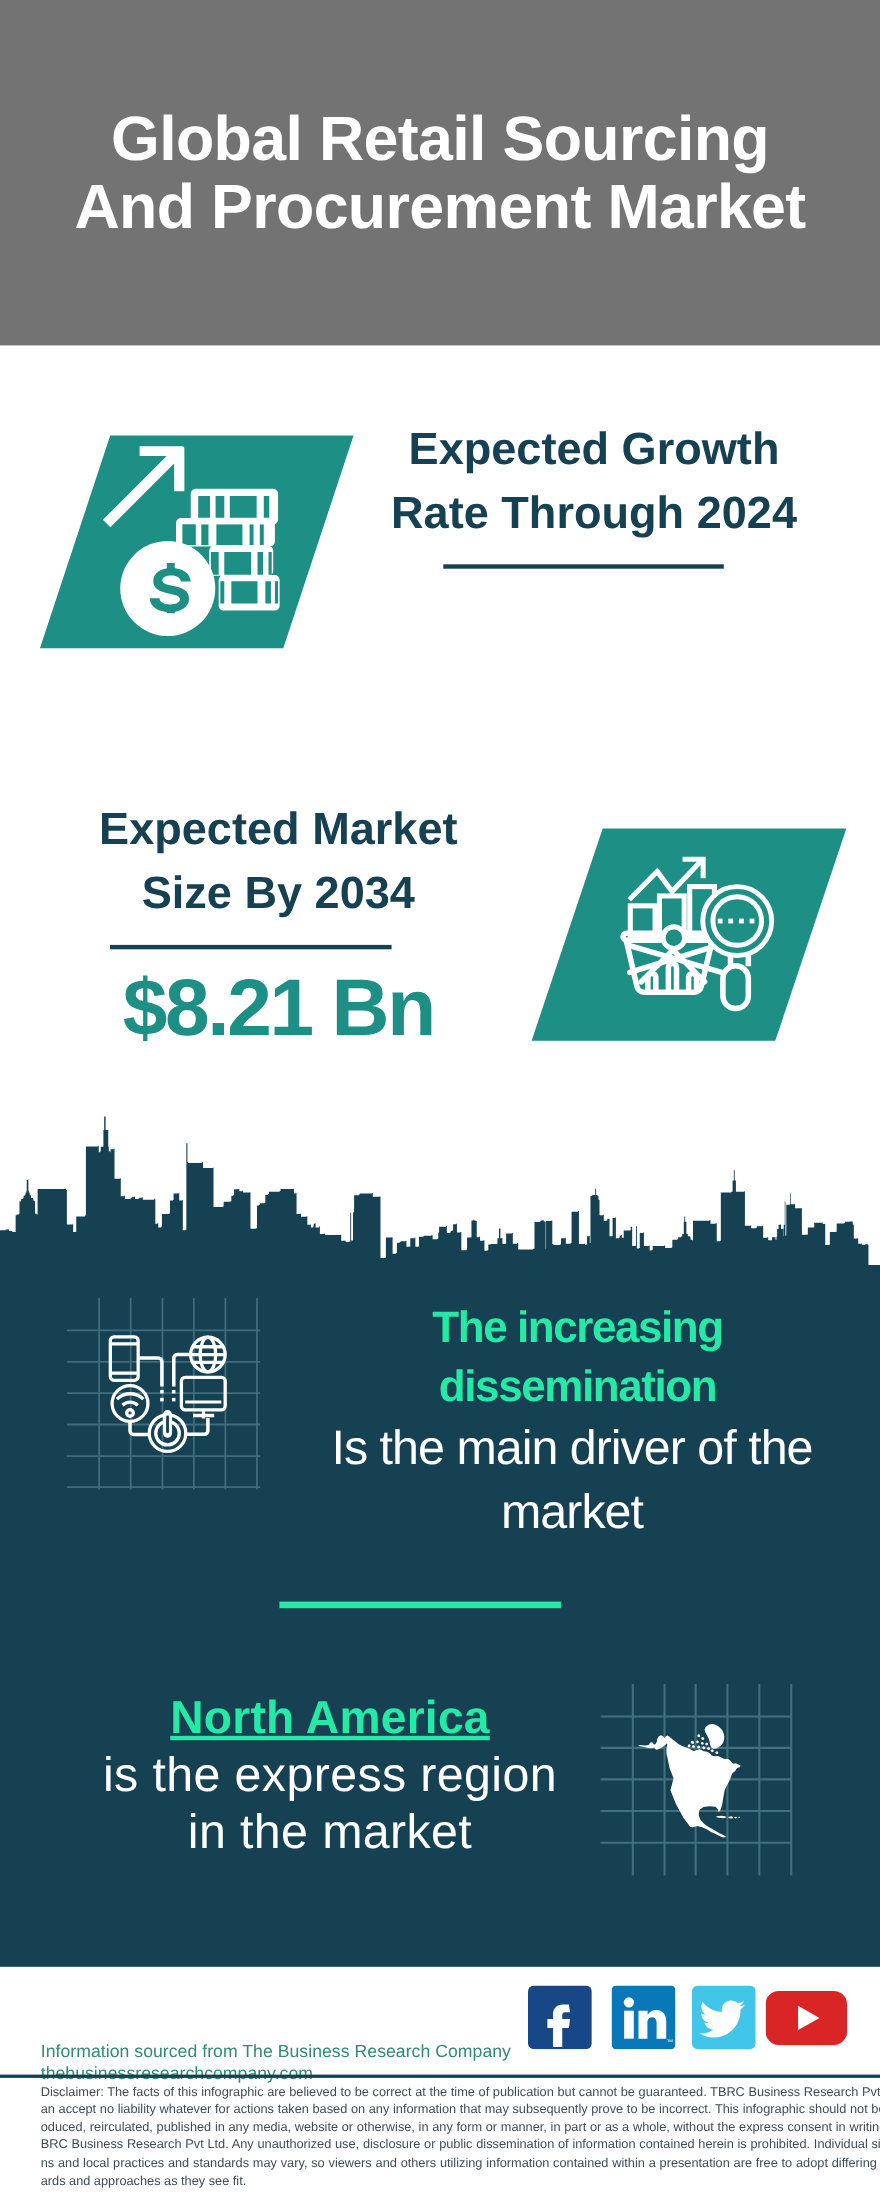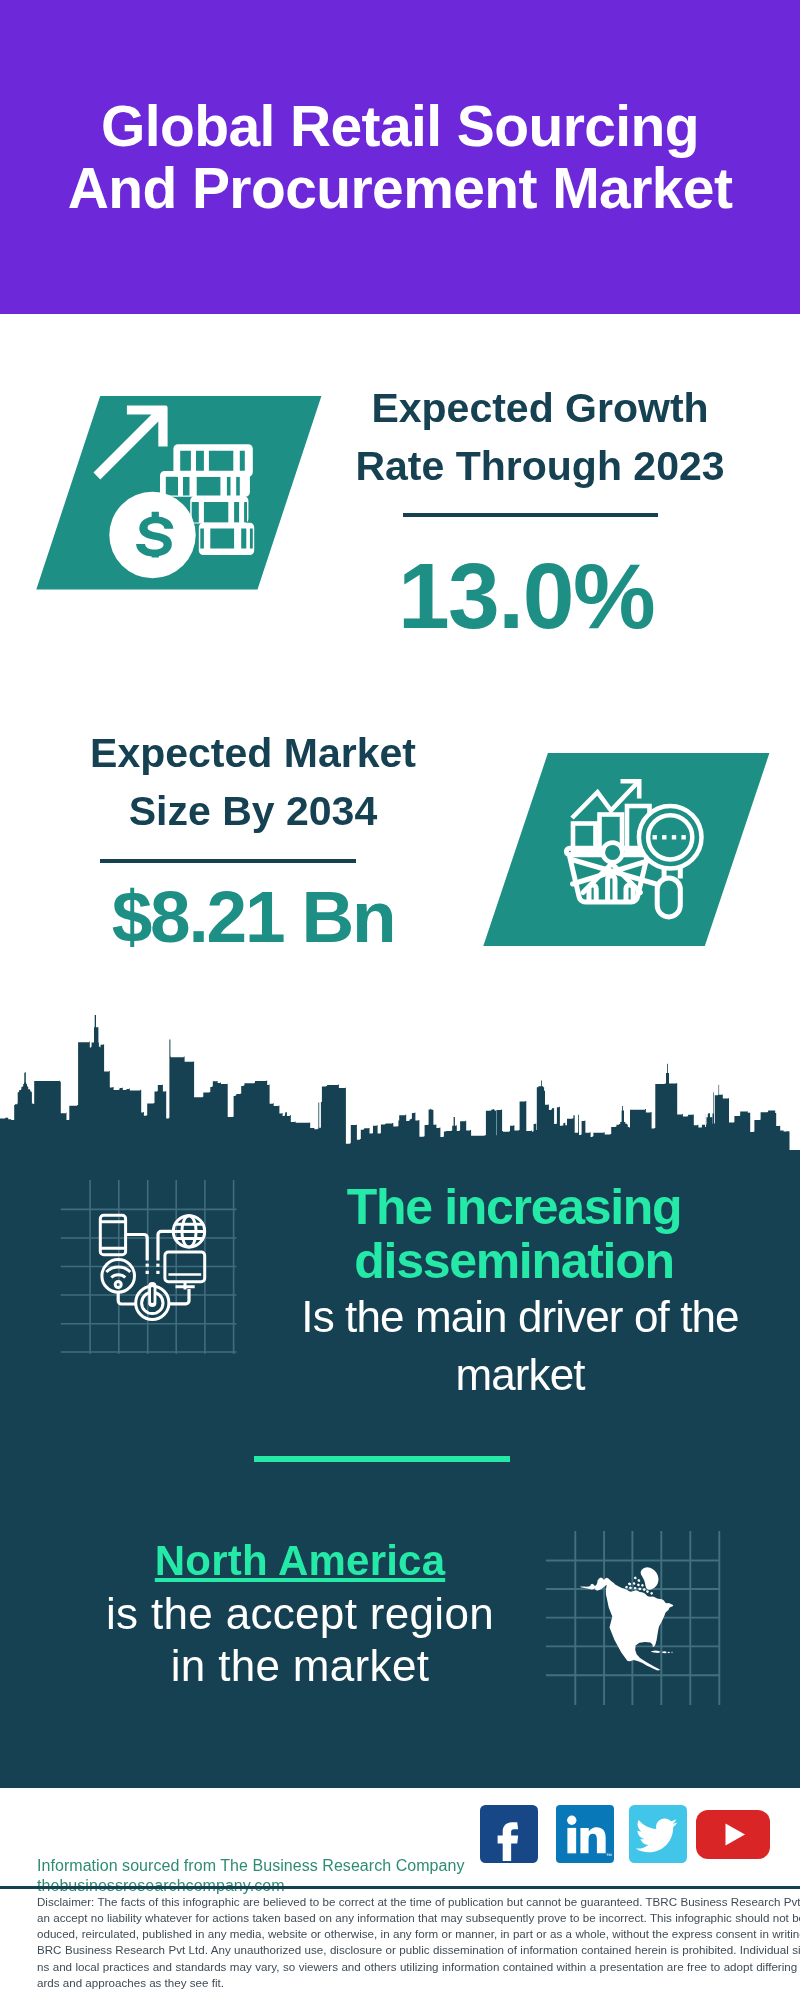--- a/index.html
+++ b/index.html
@@ -2,21 +2,21 @@
 <html><head>
 <meta charset="utf-8">
 <style>
   html,body{margin:0;padding:0;}
   body{width:800px;height:2000px;background:#ffffff;font-family:"Liberation Sans",sans-serif;
        overflow:hidden;-webkit-font-smoothing:antialiased;}
   .page{position:relative;width:800px;height:2000px;}
   .abs{position:absolute;}
 
   
-  .header{left:0;top:0;width:800px;height:314px;background:#6d28d9;}
+  .header{left:0;top:0;width:800px;height:314px;background:#737373;}
   .header-title{left:0;top:95px;width:800px;text-align:center;color:#ffffff;
     font-size:57px;font-weight:bold;line-height:62px;letter-spacing:-0.6px;}
 
   
   .stat-title{text-align:center;color:#164152;font-size:41px;font-weight:bold;line-height:57.5px;letter-spacing:0px;}
   .rule{background:#164152;height:4px;}
   .stat-value{text-align:center;color:#1d8f85;font-size:93px;font-weight:bold;letter-spacing:-1.5px;line-height:93px;}
 
   
   .darkbody{left:0;top:1150px;width:800px;height:638px;background:#164152;}
@@ -58,24 +58,23 @@
       </g>
 
       <circle cx="152.5" cy="535" r="43.2" fill="#ffffff"></circle>
       <g fill="#1d8f85" transform="translate(152.5,535) scale(0.86) translate(-152.5,-535)">
         <path d="M151.5 508.0 h8.4 v7.0 h-8.4 Z M151.5 554.0 h8.4 v7.2 h-8.4 Z"></path>
         <path d="M156.0 513.4 c-11.1,0 -18.8,5.6 -18.8,13.8 c0,7.3 5.4,11.1 16.0,13.0 c9.0,1.6 12.1,3.0 12.1,6.2 c0,3.4 -4.2,5.5 -10.4,5.5 c-6.6,0 -10.7,-2.3 -11.1,-6.5 h-10.4 c0.4,8.8 8.4,14.6 21.2,14.6 c11.9,0 20.4,-5.6 20.4,-14.2 c0,-7.6 -5.2,-11.3 -16.7,-13.4 c-8.9,-1.6 -11.5,-3.0 -11.5,-6.0 c0,-3.1 3.8,-5.1 9.4,-5.1 c6.0,0 9.7,2.3 10.2,6.3 h10.4 c-0.6,-8.6 -8.4,-14.2 -21.0,-14.2 Z"></path>
       </g>
     </svg>
     <div class="abs stat-title" style="left:340px;top:380px;width:400px;">
       <div>Expected Growth</div>
-      <div>Rate Through 2023</div>
+      <div>Rate Through 2024</div>
     </div>
     <div class="abs rule" style="left:403px;top:513px;width:255px;"></div>
-    <div class="abs stat-value" style="left:340px;top:550px;width:372px;">13.0%</div>
   </div>
 
   <div class="abs darkbody"></div>
   <svg class="abs" style="left:0;top:1010px;width:800px;height:150px" viewBox="0 1010 800 150" preserveAspectRatio="none">
     <path d="M0,1160 L0,1118.5 L5.2,1118.5 L5.2,1117.8 L8.2,1117.8 L8.2,1119.2 L11.2,1119.2 L11.2,1120.0 L13.5,1120.0 L13.5,1120.0 L14.2,1120.0 L14.2,1105.0 L15.0,1105.0 L15.0,1104.2 L17.2,1104.2 L17.2,1103.5 L17.7,1103.5 L17.7,1092.2 L18.8,1092.2 L18.8,1091.5 L19.2,1091.5 L19.2,1090.0 L21.0,1090.0 L21.0,1089.2 L21.4,1089.2 L21.4,1087.0 L22.5,1087.0 L22.5,1086.2 L23.2,1086.2 L23.2,1084.0 L24.0,1084.0 L24.0,1082.5 L24.3,1082.5 L24.3,1072.8 L25.2,1072.8 L25.2,1072.0 L25.8,1072.0 L25.8,1082.5 L26.2,1082.5 L26.2,1084.0 L27.0,1084.0 L27.0,1086.2 L27.8,1086.2 L27.8,1087.0 L28.2,1087.0 L28.2,1089.2 L30.0,1089.2 L30.0,1090.0 L30.4,1090.0 L30.4,1091.5 L31.5,1091.5 L31.5,1092.2 L31.9,1092.2 L31.9,1103.5 L33.3,1103.5 L33.3,1104.0 L34.2,1104.0 L34.2,1081.0 L59.2,1081.0 L59.2,1080.7 L60.0,1080.7 L60.0,1081.8 L60.8,1081.8 L60.8,1113.2 L66.0,1113.2 L66.0,1112.5 L66.5,1112.5 L66.5,1120.0 L68.7,1120.0 L68.7,1119.7 L69.3,1119.7 L69.3,1105.8 L77.2,1105.8 L77.2,1105.0 L78.1,1105.0 L78.1,1042.3 L89.2,1042.3 L89.2,1041.5 L89.8,1041.5 L89.8,1047.5 L91.1,1047.5 L91.1,1046.7 L91.6,1046.7 L91.6,1042.6 L94.0,1042.6 L94.0,1027.2 L94.7,1027.2 L94.7,1015.0 L95.3,1015.0 L95.3,1015.0 L96.0,1015.0 L96.0,1027.2 L98.4,1027.2 L98.4,1042.6 L98.9,1042.6 L98.9,1046.7 L100.1,1046.7 L100.1,1047.5 L100.5,1047.5 L100.5,1044.7 L103.3,1044.7 L103.3,1044.2 L104.1,1044.2 L104.1,1071.5 L109.0,1071.5 L109.0,1071.1 L109.8,1071.1 L109.8,1087.6 L112.6,1087.6 L112.6,1087.0 L113.6,1087.0 L113.6,1090.1 L118.8,1090.1 L118.8,1089.4 L119.6,1089.4 L119.6,1088.1 L122.3,1088.1 L122.3,1087.6 L122.8,1087.6 L122.8,1090.1 L126.1,1090.1 L126.1,1089.4 L126.9,1089.4 L126.9,1088.9 L129.0,1088.9 L129.0,1088.5 L129.8,1088.5 L129.8,1090.6 L140.2,1090.6 L140.2,1089.8 L141.2,1089.8 L141.2,1112.5 L143.1,1112.5 L143.1,1112.0 L143.9,1112.0 L143.9,1115.8 L146.4,1115.8 L146.4,1115.3 L147.2,1115.3 L147.2,1103.6 L153.7,1103.6 L153.7,1103.1 L154.5,1103.1 L154.5,1091.4 L157.3,1091.4 L157.3,1090.9 L157.8,1090.9 L157.8,1084.9 L162.3,1084.9 L162.3,1084.4 L162.9,1084.4 L162.9,1091.4 L165.6,1091.4 L165.6,1090.9 L166.2,1090.9 L166.2,1118.5 L168.8,1118.5 L168.8,1117.7 L169.4,1117.7 L169.4,1058.9 L169.4,1058.9 L169.4,1039.4 L170.1,1039.4 L170.1,1039.4 L170.4,1039.4 L170.4,1056.4 L170.8,1056.4 L170.8,1057.2 L183.8,1057.2 L183.8,1056.4 L184.6,1056.4 L184.6,1061.8 L193.5,1061.8 L193.5,1061.3 L194.1,1061.3 L194.1,1097.2 L202.7,1097.2 L202.7,1096.8 L203.3,1096.8 L203.3,1092.6 L209.5,1092.6 L209.5,1092.0 L210.3,1092.0 L210.3,1087.1 L211.9,1087.1 L211.9,1086.6 L212.8,1086.6 L212.8,1081.2 L216.8,1081.2 L216.8,1080.9 L217.6,1080.9 L217.6,1083.0 L220.1,1083.0 L220.1,1082.5 L220.9,1082.5 L220.9,1084.1 L227.1,1084.1 L227.1,1083.8 L227.7,1083.8 L227.7,1117.0 L232.6,1117.0 L232.6,1116.7 L233.6,1116.7 L233.6,1095.9 L235.5,1095.9 L235.5,1095.2 L236.3,1095.2 L236.3,1093.9 L240.4,1093.9 L240.4,1093.6 L241.2,1093.6 L241.2,1086.1 L243.6,1086.1 L243.6,1085.4 L244.4,1085.4 L244.4,1083.3 L254.2,1083.3 L254.2,1082.8 L255.0,1082.8 L255.0,1080.9 L266.4,1080.9 L266.4,1080.6 L267.2,1080.6 L267.2,1085.0 L268.8,1085.0 L268.8,1084.5 L269.6,1084.5 L269.6,1103.7 L272.9,1103.7 L272.9,1103.3 L273.7,1103.3 L273.7,1106.1 L278.6,1106.1 L278.6,1105.6 L279.4,1105.6 L279.4,1113.4 L281.8,1113.4 L281.8,1113.1 L282.6,1113.1 L282.6,1115.9 L284.7,1115.9 L284.7,1115.0 L285.1,1115.0 L285.1,1112.6 L286.2,1112.6 L286.2,1112.1 L286.9,1112.1 L286.9,1115.9 L289.9,1115.9 L289.9,1115.0 L290.8,1115.0 L290.8,1121.9 L294.8,1121.9 L294.8,1121.5 L295.6,1121.5 L295.6,1122.8 L309.4,1122.8 L309.4,1122.4 L310.2,1122.4 L310.2,1128.0 L314.4,1128.0 L314.4,1129.2 L317.4,1129.2 L317.4,1128.8 L318.4,1128.8 L318.4,1102.4 L319.2,1102.4 L319.2,1127.7 L320.9,1127.7 L320.9,1102.0 L321.9,1102.0 L321.9,1086.6 L326.1,1086.6 L326.1,1085.9 L327.1,1085.9 L327.1,1084.9 L338.0,1084.9 L338.0,1084.5 L338.9,1084.5 L338.9,1088.0 L345.0,1088.0 L345.0,1087.7 L345.9,1087.7 L345.9,1143.7 L349.9,1143.7 L349.9,1143.2 L350.8,1143.2 L350.8,1125.1 L355.9,1125.1 L355.9,1124.8 L356.9,1124.8 L356.9,1139.7 L359.9,1139.7 L359.9,1139.1 L360.8,1139.1 L360.8,1129.7 L363.4,1129.7 L363.4,1129.2 L364.2,1129.2 L364.2,1128.3 L368.6,1128.3 L368.6,1127.9 L369.5,1127.9 L369.5,1133.5 L372.1,1133.5 L372.1,1133.2 L373.0,1133.2 L373.0,1125.7 L376.9,1125.7 L376.9,1125.1 L377.6,1125.1 L377.6,1133.5 L380.0,1133.5 L380.0,1133.2 L380.9,1133.2 L380.9,1124.4 L384.9,1124.4 L384.9,1123.9 L385.6,1123.9 L385.6,1123.4 L392.2,1123.4 L392.2,1123.0 L393.3,1123.0 L393.3,1126.5 L397.5,1126.5 L397.5,1126.2 L398.4,1126.2 L398.4,1120.4 L399.2,1120.4 L399.2,1115.2 L405.4,1115.2 L405.4,1114.6 L406.2,1114.6 L406.2,1120.9 L408.9,1120.9 L408.9,1120.4 L409.8,1120.4 L409.8,1119.2 L411.1,1119.2 L411.1,1118.7 L411.9,1118.7 L411.9,1112.9 L414.6,1112.9 L414.6,1112.5 L415.4,1112.5 L415.4,1120.4 L418.5,1120.4 L418.5,1119.9 L419.4,1119.9 L419.4,1136.7 L423.8,1136.7 L423.8,1136.2 L424.6,1136.2 L424.6,1125.1 L427.6,1125.1 L427.6,1124.8 L428.6,1124.8 L428.6,1109.6 L430.4,1109.6 L430.4,1108.7 L431.1,1108.7 L431.1,1109.6 L432.5,1109.6 L432.5,1109.9 L433.4,1109.9 L433.4,1124.8 L435.6,1124.8 L435.6,1124.4 L436.4,1124.4 L436.4,1127.9 L439.5,1127.9 L439.5,1127.4 L440.4,1127.4 L440.4,1137.0 L443.0,1137.0 L443.0,1136.7 L443.9,1136.7 L443.9,1131.4 L446.1,1131.4 L446.1,1130.9 L449.1,1130.9 L449.1,1130.9 L451.4,1130.9 L451.4,1130.6 L452.2,1130.6 L452.2,1125.7 L453.6,1125.7 L453.6,1116.9 L454.9,1116.9 L454.9,1125.7 L456.1,1125.7 L456.1,1125.2 L456.8,1125.2 L456.8,1130.9 L459.2,1130.9 L459.2,1130.6 L460.1,1130.6 L460.1,1121.3 L465.4,1121.3 L465.4,1120.8 L466.2,1120.8 L466.2,1130.6 L470.1,1130.6 L470.1,1130.1 L471.1,1130.1 L471.1,1135.8 L484.6,1135.8 L484.6,1135.3 L485.9,1135.3 L485.9,1110.8 L490.8,1110.8 L490.8,1110.3 L491.6,1110.3 L491.6,1109.6 L493.4,1109.6 L493.4,1109.1 L494.2,1109.1 L494.2,1110.3 L495.1,1110.3 L495.1,1110.8 L496.0,1110.8 L496.0,1135.3 L496.4,1135.3 L496.4,1110.0 L501.2,1110.0 L501.2,1109.6 L502.1,1109.6 L502.1,1130.9 L503.0,1130.9 L503.0,1131.8 L509.1,1131.8 L509.1,1131.3 L510.0,1131.3 L510.0,1125.7 L513.5,1125.7 L513.5,1125.2 L514.4,1125.2 L514.4,1130.6 L518.8,1130.6 L518.8,1130.1 L519.6,1130.1 L519.6,1101.6 L525.4,1101.6 L525.4,1100.9 L526.3,1100.9 L526.3,1130.9 L531.0,1130.9 L531.0,1130.6 L531.9,1130.6 L531.9,1131.8 L532.8,1131.8 L532.8,1131.3 L533.6,1131.3 L533.6,1123.9 L535.4,1123.9 L535.4,1123.6 L536.2,1123.6 L536.2,1130.1 L536.8,1130.1 L536.8,1087.2 L538.4,1087.2 L538.4,1086.3 L541.1,1086.3 L541.1,1080.6 L541.9,1080.6 L541.9,1086.3 L543.2,1086.3 L543.2,1087.2 L544.1,1087.2 L544.1,1090.7 L545.0,1090.7 L545.0,1104.7 L548.1,1104.7 L548.1,1104.4 L548.9,1104.4 L548.9,1110.0 L551.1,1110.0 L551.1,1109.6 L552.0,1109.6 L552.0,1108.2 L553.4,1108.2 L553.4,1107.9 L554.1,1107.9 L554.1,1123.9 L556.4,1123.9 L556.4,1123.6 L556.9,1123.6 L556.9,1107.3 L559.0,1107.3 L559.0,1106.8 L559.9,1106.8 L559.9,1125.7 L562.5,1125.7 L562.5,1125.3 L563.4,1125.3 L563.4,1123.1 L564.6,1123.1 L564.6,1122.7 L565.3,1122.7 L565.3,1125.3 L566.4,1125.3 L566.4,1125.2 L567.0,1125.2 L567.0,1118.7 L572.6,1118.7 L572.6,1118.3 L573.4,1118.3 L573.4,1115.2 L574.7,1115.2 L574.7,1132.8 L577.9,1132.8 L577.9,1132.2 L578.2,1132.2 L578.2,1114.8 L579.0,1114.8 L579.0,1135.0 L580.9,1135.0 L580.9,1134.6 L581.6,1134.6 L581.6,1120.9 L584.6,1120.9 L584.6,1120.4 L585.4,1120.4 L585.4,1132.8 L589.7,1132.8 L589.7,1132.2 L590.6,1132.2 L590.6,1136.9 L592.5,1136.9 L592.5,1136.3 L593.4,1136.3 L593.4,1132.8 L603.8,1132.8 L603.8,1132.2 L604.7,1132.2 L604.7,1134.6 L610.3,1134.6 L610.3,1134.1 L611.2,1134.1 L611.2,1127.1 L615.6,1127.1 L615.6,1126.6 L616.5,1126.6 L616.5,1124.7 L619.1,1124.7 L619.1,1124.1 L620.2,1124.1 L620.2,1121.9 L621.6,1121.9 L621.6,1110.6 L622.1,1110.6 L622.1,1105.9 L622.9,1105.9 L622.9,1110.6 L624.0,1110.6 L624.0,1121.9 L625.3,1121.9 L625.3,1123.8 L627.2,1123.8 L627.2,1124.7 L627.8,1124.7 L627.8,1127.1 L629.1,1127.1 L629.1,1127.5 L630.0,1127.5 L630.0,1109.7 L645.0,1109.7 L645.0,1109.1 L645.9,1109.1 L645.9,1112.5 L650.6,1112.5 L650.6,1112.1 L651.6,1112.1 L651.6,1128.4 L654.4,1128.4 L654.4,1127.9 L655.3,1127.9 L655.3,1084.0 L664.7,1084.0 L664.7,1083.4 L666.0,1083.4 L666.0,1073.1 L667.1,1073.1 L667.1,1063.8 L667.9,1063.8 L667.9,1073.1 L669.0,1073.1 L669.0,1083.4 L676.5,1083.4 L676.5,1082.9 L677.2,1082.9 L677.2,1114.4 L682.1,1114.4 L682.1,1114.0 L682.9,1114.0 L682.9,1116.6 L687.2,1116.6 L687.2,1116.2 L688.1,1116.2 L688.1,1114.8 L692.8,1114.8 L692.8,1114.4 L693.8,1114.4 L693.8,1125.2 L697.5,1125.2 L697.5,1124.7 L698.4,1124.7 L698.4,1127.5 L701.9,1127.5 L701.9,1124.8 L705.0,1124.8 L705.0,1127.1 L705.9,1127.1 L705.9,1114.0 L706.0,1114.0 L706.0,1124.4 L706.5,1124.4 L706.5,1117.2 L707.8,1117.2 L707.8,1113.5 L709.4,1113.5 L709.4,1113.1 L710.0,1113.1 L710.0,1117.2 L711.5,1117.2 L711.5,1116.9 L712.2,1116.9 L712.2,1123.8 L712.5,1123.8 L712.5,1113.4 L713.4,1113.4 L713.4,1092.2 L714.0,1092.2 L714.0,1123.5 L714.8,1123.5 L714.8,1095.2 L717.9,1095.2 L717.9,1094.8 L718.5,1094.8 L718.5,1084.8 L719.1,1084.8 L719.1,1091.9 L719.1,1091.9 L719.1,1094.8 L722.2,1094.8 L722.2,1094.4 L722.8,1094.4 L722.8,1098.5 L728.5,1098.5 L728.5,1098.1 L729.0,1098.1 L729.0,1122.5 L733.8,1122.5 L733.8,1122.2 L734.4,1122.2 L734.4,1116.0 L739.8,1116.0 L739.8,1115.6 L740.2,1115.6 L740.2,1111.6 L747.2,1111.6 L747.2,1111.2 L747.8,1111.2 L747.8,1112.8 L749.8,1112.8 L749.8,1112.5 L750.2,1112.5 L750.2,1131.9 L753.8,1131.9 L753.8,1131.5 L754.4,1131.5 L754.4,1120.0 L760.0,1120.0 L760.0,1119.8 L760.6,1119.8 L760.6,1112.2 L767.5,1112.2 L767.5,1111.9 L768.1,1111.9 L768.1,1110.6 L772.5,1110.6 L772.5,1110.4 L775.2,1110.4 L775.2,1113.1 L776.2,1113.1 L776.2,1126.0 L779.8,1126.0 L779.8,1125.6 L780.2,1125.6 L780.2,1130.6 L783.1,1130.6 L783.1,1130.2 L783.5,1130.2 L783.5,1131.5 L786.5,1131.5 L786.5,1131.2 L789.0,1131.2 L789.0,1131.5 L789.5,1131.5 L789.5,1153.5 L799.4,1153.5 L799.4,1153.1 L800,1153.1 L800,1160 Z" fill="#164152"></path>
   </svg>
 
   <div class="abs" style="left:0;top:0;width:800px;height:2000px;pointer-events:none">
     <div class="abs stat-title" style="left:53px;top:725px;width:400px;">
       <div>Expected Market</div>
@@ -158,21 +157,21 @@
     </g>
     <g fill="#ffffff">
       <rect x="145.6" y="1263.6" width="3.2" height="3.2"></rect>
       <rect x="145.6" y="1270.8" width="3.2" height="3.2"></rect>
       <rect x="156.3" y="1263.6" width="3.2" height="3.2"></rect>
       <rect x="156.3" y="1270.8" width="3.2" height="3.2"></rect>
     </g>
   </svg>
 
   <div class="abs" style="left:0;top:0;width:800px;height:2000px;pointer-events:none">
-    <div class="abs driver-text" style="left:284px;top:1180px;width:460px;font-size:50px;line-height:54px;letter-spacing:-1.3px;">
+    <div class="abs driver-text" style="left:295px;top:1180px;width:460px;font-size:40px;line-height:54px;letter-spacing:-1.3px;">
       <div class="hl">The increasing</div>
       <div class="hl">dissemination</div>
     </div>
     <div class="abs driver-text driver-sub" style="left:290px;top:1288px;width:460px;font-size:44px;line-height:58px;letter-spacing:-0.9px;">
       <div>Is the main driver of the</div>
       <div>market</div>
     </div>
   </div>
 
   <div class="abs divider" style="left:253.8px;top:1456.1px;width:256px;"></div>
@@ -181,21 +180,21 @@
     <g stroke="#41707f" stroke-width="1.9">
       <path d="M575.3 1530.9 V1705.1 M604.1 1530.9 V1705.1 M632.4 1530.9 V1705.1 M661.3 1530.9 V1705.1 M690.3 1530.9 V1705.1 M719.3 1530.9 V1705.1"></path>
       <path d="M545.9 1560.5 H720 M545.9 1589.0 H720 M545.9 1617.6 H720 M545.9 1646.4 H720 M545.9 1675.2 H720"></path>
     </g>
     <path d="M597.20,1583.00 L597.60,1580.50 L599.00,1578.40 L600.80,1577.50 L602.60,1578.20 L603.80,1580.00 L605.20,1578.60 L606.60,1577.80 L608.40,1578.60 L610.20,1580.20 L612.00,1581.80 L613.80,1583.00 L615.20,1584.40 L617.40,1585.80 L619.80,1587.00 L622.40,1588.20 L625.00,1589.10 L627.40,1589.90 L629.20,1591.30 L631.20,1591.80 L633.60,1591.00 L635.60,1590.20 L637.80,1590.80 L639.70,1592.00 L641.90,1592.30 L644.10,1593.10 L645.70,1594.30 L647.00,1595.80 L648.70,1596.40 L650.70,1596.70 L652.50,1596.40 L654.50,1597.00 L656.20,1598.00 L658.00,1598.80 L660.00,1599.00 L661.70,1599.20 L663.30,1600.00 L664.60,1601.40 L665.70,1602.90 L667.20,1603.30 L668.80,1602.90 L670.30,1603.70 L672.10,1604.50 L673.40,1605.30 L672.30,1606.50 L670.60,1607.00 L669.30,1608.10 L668.60,1609.80 L667.30,1611.00 L666.00,1611.90 L665.10,1613.40 L664.70,1615.00 L663.80,1617.00 L662.90,1619.00 L662.00,1621.00 L661.10,1622.70 L660.20,1624.30 L659.40,1625.80 L658.70,1627.80 L658.30,1629.80 L657.90,1632.00 L657.50,1634.40 L656.60,1640.00 L655.40,1644.60 L654.20,1646.60 L652.70,1647.00 L652.50,1644.60 L650.40,1642.60 L645.00,1642.00 L639.40,1642.80 L635.60,1645.60 L635.20,1650.00 L636.60,1654.20 L640.00,1658.00 L643.80,1660.60 L647.50,1662.80 L651.00,1664.80 L654.50,1666.80 L658.00,1668.40 L660.40,1670.00 L657.50,1670.40 L654.00,1669.00 L650.50,1667.20 L646.50,1665.40 L642.50,1663.00 L638.20,1661.20 L633.80,1660.00 L630.00,1661.20 L627.50,1661.00 L621.30,1652.50 L614.50,1640.00 L609.50,1627.50 L612.30,1616.50 L608.60,1607.00 L606.80,1598.00 L606.00,1595.00 L605.80,1591.00 L606.20,1588.00 L606.60,1585.20 L606.40,1584.80 L605.20,1586.00 L603.60,1587.20 L602.00,1588.40 L600.40,1589.40 L598.60,1590.20 L597.00,1590.60 L595.60,1590.00 L594.80,1588.60 L593.40,1589.20 L591.60,1589.40 L589.60,1589.00 L587.60,1588.60 L585.60,1588.20 L583.60,1587.80 L581.60,1587.40 L580.00,1586.80 L581.60,1586.40 L584.00,1586.60 L586.40,1586.80 L588.60,1586.60 L590.20,1586.00 L590.80,1584.60 L592.00,1583.80 L593.60,1584.40 L594.40,1585.80 L595.80,1585.60 L596.60,1584.40 Z M641.50,1570.00 L644.00,1568.00 L647.00,1567.20 L650.00,1567.80 L652.50,1569.00 L654.80,1570.80 L656.60,1573.00 L657.80,1575.60 L658.40,1578.20 L658.40,1580.80 L657.80,1583.20 L656.60,1585.40 L655.00,1587.20 L653.00,1588.60 L651.00,1589.60 L649.00,1589.80 L647.20,1589.00 L646.00,1587.40 L645.40,1585.40 L645.00,1583.20 L644.40,1581.00 L643.40,1578.80 L642.20,1576.60 L641.00,1574.40 L640.60,1572.20 Z M634.30,1577.00 L635.40,1576.40 L636.40,1577.20 L636.60,1578.50 L635.80,1579.30 L634.50,1579.00 L633.90,1578.10 Z M637.80,1579.60 L639.10,1579.10 L640.10,1579.90 L640.20,1581.20 L639.20,1581.90 L638.00,1581.50 L637.40,1580.60 Z M628.20,1583.00 L629.70,1582.50 L630.90,1583.30 L631.20,1584.60 L630.10,1585.40 L628.70,1585.00 L627.90,1584.10 Z M633.10,1582.60 L634.40,1582.20 L635.30,1583.10 L635.20,1584.40 L634.00,1584.80 L632.90,1584.10 Z M637.20,1584.00 L638.70,1583.50 L639.70,1584.40 L639.60,1585.70 L638.40,1586.20 L637.20,1585.50 Z M641.40,1584.50 L642.90,1584.10 L643.70,1585.10 L643.40,1586.30 L642.30,1586.80 L641.20,1586.00 Z M625.50,1586.20 L626.90,1585.70 L627.80,1586.60 L627.50,1587.90 L626.20,1588.30 L625.10,1587.40 Z M629.30,1586.90 L630.70,1586.40 L631.90,1587.40 L631.60,1588.70 L630.20,1589.10 L629.00,1588.20 Z M634.00,1587.30 L635.50,1586.90 L636.50,1587.80 L636.20,1589.10 L634.90,1589.50 L633.80,1588.60 Z M638.60,1588.00 L640.20,1587.60 L641.20,1588.60 L640.80,1589.90 L639.50,1590.30 L638.40,1589.30 Z M643.00,1588.70 L644.60,1588.30 L645.60,1589.30 L645.20,1590.60 L643.90,1591.00 L642.80,1590.00 Z M646.30,1590.60 L647.90,1590.20 L648.90,1591.20 L648.50,1592.50 L647.20,1592.90 L646.10,1591.90 Z M650.50,1592.40 L652.10,1592.00 L653.00,1593.00 L652.60,1594.30 L651.40,1594.70 L650.30,1593.70 Z M651.20,1651.20 L655.60,1650.60 L658.90,1651.10 L660.60,1652.10 L658.00,1652.90 L654.10,1652.50 L651.40,1652.10 Z M661.70,1651.80 L665.00,1651.20 L666.80,1652.10 L665.70,1653.20 L662.90,1653.00 Z M667.30,1652.10 L669.20,1651.70 L670.10,1652.60 L668.50,1653.20 Z M671.20,1651.90 L672.50,1651.70 L672.90,1652.50 L671.60,1652.80 Z" fill="#ffffff"></path>
   </svg>
 
   <div class="abs" style="left:0;top:0;width:800px;height:2000px;pointer-events:none">
     <div class="abs driver-text hl" style="left:70px;top:1536px;width:460px;font-size:42px;line-height:50px;letter-spacing:0.2px;text-decoration:underline;">North America</div>
     <div class="abs driver-text driver-sub" style="left:70px;top:1588px;width:460px;font-size:44px;line-height:52px;letter-spacing:0.32px;">
-      <div>is the accept region</div>
+      <div>is the express region</div>
       <div>in the market</div>
     </div>
   </div>
 
   <div class="abs footer">
     <div class="abs" style="left:37px;top:1812px;margin-top:44px;">
       <div class="src-line">Information sourced from The Business Research Company</div>
       <div class="src-line">thebusinessresearchcompany.com</div>
     </div>
 

